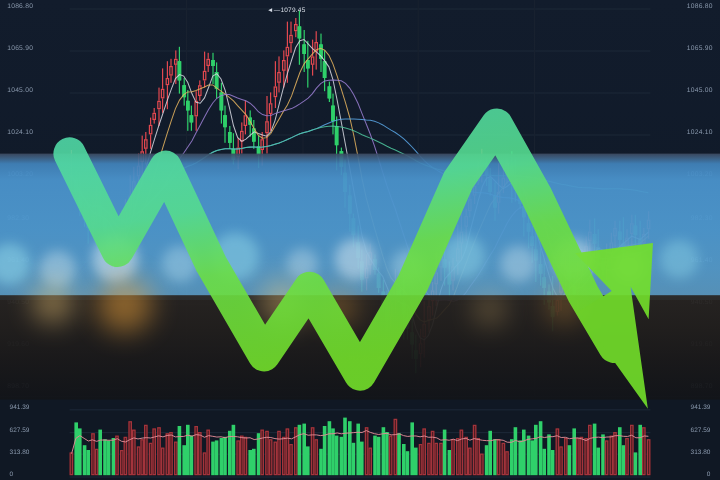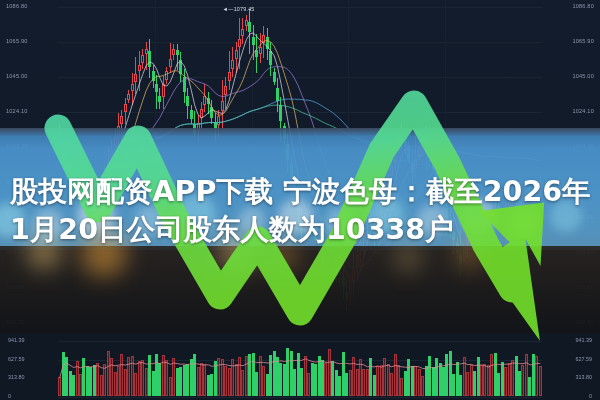--- a/index.html
+++ b/index.html
@@ -931,15 +931,14 @@
                L 344 236
                L 382 150
                L 414 104
                L 447 163
                L 486 245
                L 512 289" fill="none" stroke="url(#agrad)" stroke-width="27" stroke-linejoin="round" stroke-linecap="round"></path>
       <path d="M 556 330 L 478 268 L 500 244 L 462 222 L 522 196 L 536 258 L 514 236 Z" fill="#73e02a" transform="rotate(16 510 278)"></path>
     </g>
   </svg>
 
-  <div class="headline">股投网配资APP下载 宁波色母：截至2026年1月20日公司股东人数为10338户</div>
 
 </div>
 
 </body></html>

